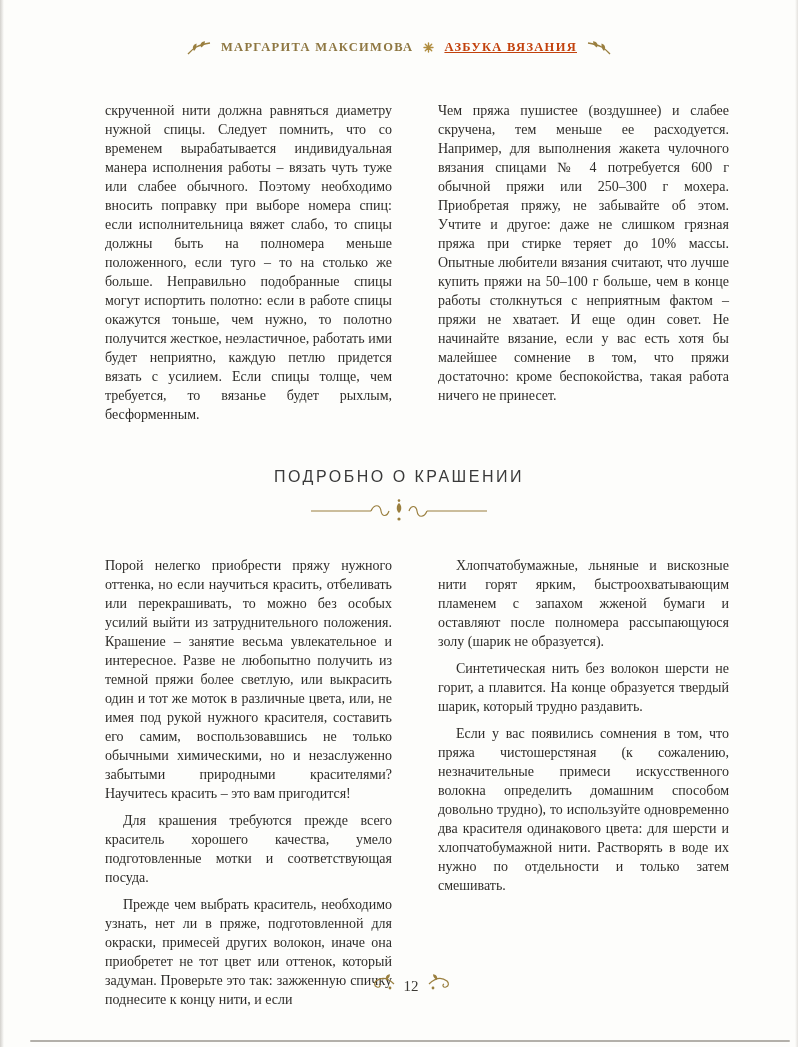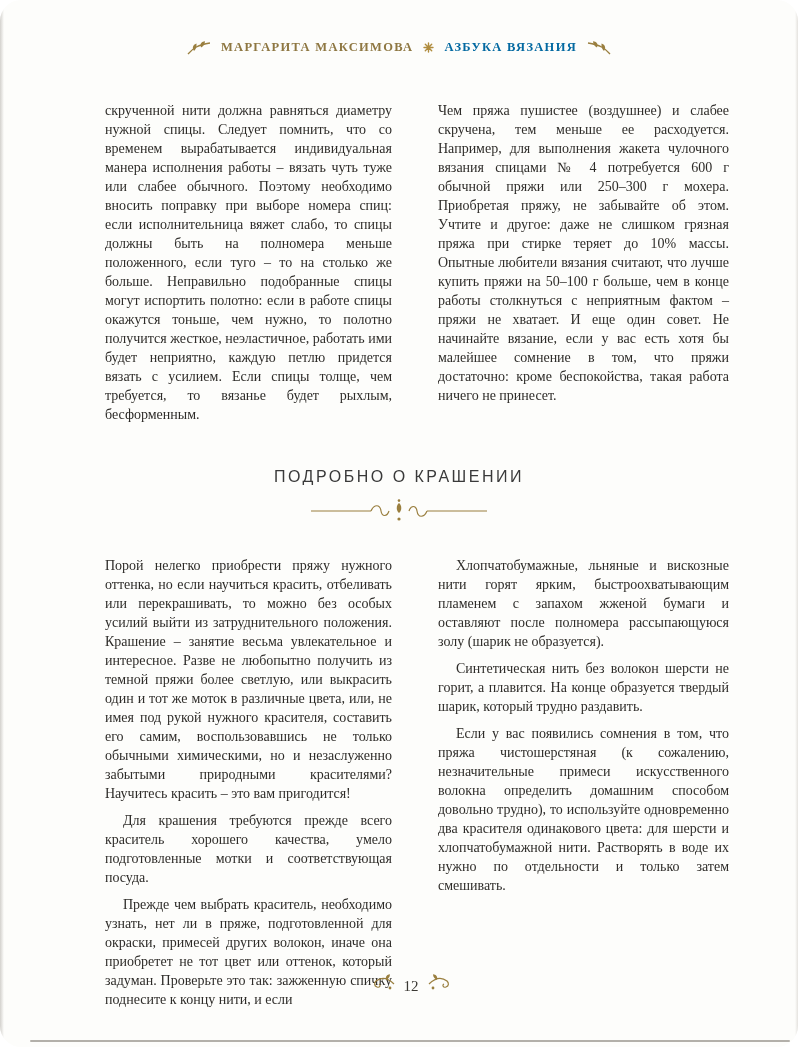--- a/index.html
+++ b/index.html
@@ -6,21 +6,20 @@
   html, body { margin: 0; padding: 0; background: #ffffff; }
   .page {
     position: relative;
     width: 798px;
     height: 1047px;
     margin: 0 auto;
     background: #fdfdfb;
     overflow: hidden;
     font-family: "Liberation Serif", "DejaVu Serif", serif;
     color: #2e2c29;
-    border-radius: 21px;
   }
   
   .edge-left {
     position: absolute; left: 0; top: 0; bottom: 0; width: 4px;
     background: linear-gradient(to right, #d3d1cd, rgba(211,209,205,0));
     pointer-events: none;
   }
   .edge-right {
     position: absolute; right: 0; top: 0; bottom: 0; width: 3px;
     background: linear-gradient(to left, #e4e2de, rgba(228,226,222,0));
@@ -34,21 +33,21 @@
   
   .header {
     margin-top: 40px;
     display: flex; align-items: center; justify-content: center;
     gap: 10px;
     font-size: 12.5px;
     font-weight: bold;
     letter-spacing: 1.3px;
   }
   .header .author { color: #8e7742; }
-  .header .book-title { color: #0369a1; }
+  .header .book-title { color: #c2410c; text-decoration: underline; }
   .header .sprig, .header .sep { display: inline-flex; align-items: center; }
   .header .sprig.flip svg { transform: scaleX(-1); }
 
   
   .columns {
     display: flex;
     gap: 30px;
     margin-left: 97px;
     width: 640px;
   }

